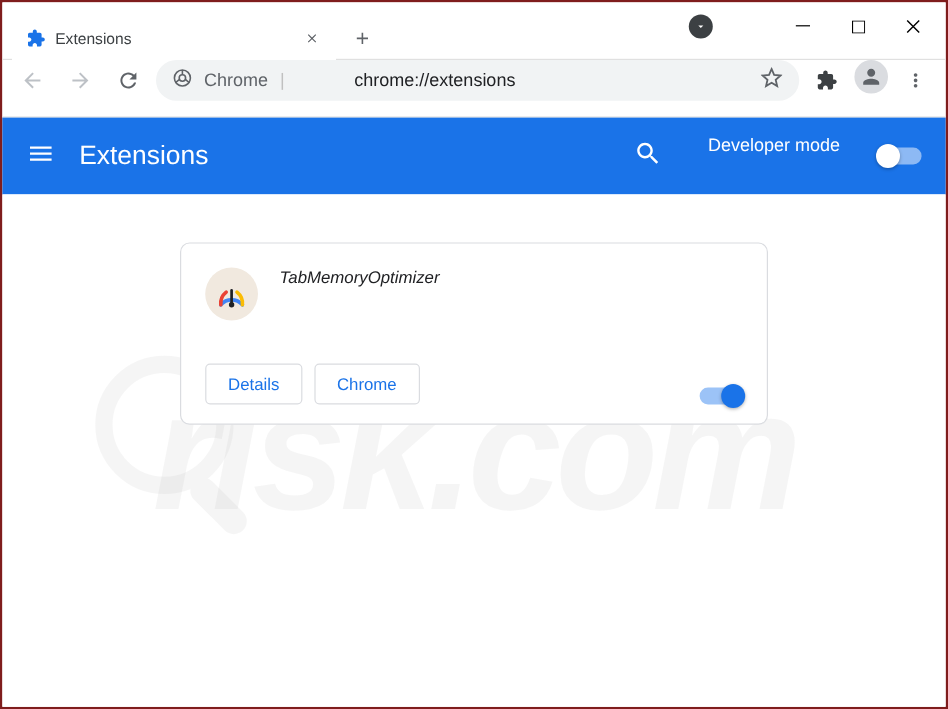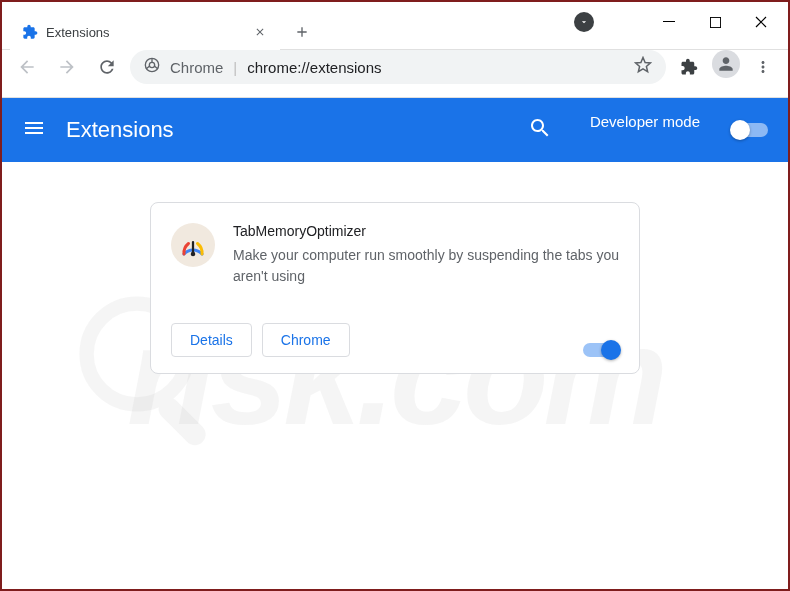--- a/index.html
+++ b/index.html
@@ -21,40 +21,40 @@
 .win-btn { width: 46px; height: 40px; display: flex; align-items: center; justify-content: center; color: #000; cursor: pointer; }
 
 
 .toolbar { height: 48px; background: #fff; display: flex; align-items: flex-start; padding: 0 8px; gap: 6px; border-bottom: 1px solid #e0e0e0; }
 .nav-btn { width: 34px; height: 34px; border-radius: 50%; display: flex; align-items: center; justify-content: center; color: #5f6368; cursor: pointer; }
 .nav-btn.disabled { color: #bdc1c6; }
 .omnibox { flex: 1; height: 34px; background: #f1f3f4; border-radius: 17px; display: flex; align-items: center; padding: 0 14px; gap: 10px; }
 .omnibox-icon { color: #5f6368; }
 .omnibox-prefix { color: #5f6368; font-size: 15px; }
 .omnibox-sep { color: #c0c0c0; font-size: 15px; }
-.omnibox-url { color: #202124; font-size: 15px; flex: 1; }
+.omnibox-url { color: #202124; font-size: 15px; flex: 1; margin-left: 48px; }
 .omnibox-star { color: #5f6368; cursor: pointer; }
 .tb-icon { width: 34px; height: 34px; display: flex; align-items: center; justify-content: center; color: #5f6368; cursor: pointer; }
 .profile-btn { width: 28px; height: 28px; border-radius: 50%; background: #dadce0; display: flex; align-items: center; justify-content: center; cursor: pointer; }
 
 
 .page-header { height: 64px; background: #1a73e8; display: flex; align-items: center; padding: 0 20px; color: #fff; gap: 20px; }
 .hamburger { cursor: pointer; }
 .page-title { font-size: 22px; font-weight: 400; flex: 1; }
 .search-btn { cursor: pointer; }
 .dev-label { font-size: 15px; margin: 0 12px 18px 18px; }
 .toggle { width: 36px; height: 14px; background: rgba(255,255,255,0.5); border-radius: 7px; position: relative; cursor: pointer; }
 .toggle-knob { position: absolute; width: 20px; height: 20px; border-radius: 50%; background: #fff; top: -3px; left: -2px; box-shadow: 0 1px 3px rgba(0,0,0,0.3); }
 
 
 .content { flex: 1; background: #fff; padding: 40px 0 0 0; display: flex; justify-content: center; align-items: flex-start; position: relative; }
 .card { width: 490px; background: #fff; border: 1px solid #dadce0; border-radius: 8px; padding: 20px 20px 16px 20px; position: relative; }
 .card-top { display: flex; gap: 18px; margin-bottom: 36px; }
 .ext-icon-wrap { width: 44px; height: 44px; border-radius: 50%; background: #f1e9df; display: flex; align-items: center; justify-content: center; flex-shrink: 0; }
-.ext-info { flex: 1; }
+.ext-info { flex: 1; font-style: italic; }
 .ext-name { font-size: 14px; color: #202124; margin-bottom: 6px; }
 .ext-desc { font-size: 14px; color: #5f6368; line-height: 1.5; }
 .card-bottom { display: flex; align-items: flex-end; gap: 10px; }
 .btn { border: 1px solid #dadce0; background: #fff; color: #1a73e8; font-size: 14px; padding: 8px 18px; border-radius: 4px; cursor: pointer; }
 .card-toggle { margin-left: auto; width: 36px; height: 14px; background: #9cc3f7; border-radius: 7px; position: relative; cursor: pointer; }
 .card-toggle-knob { position: absolute; width: 20px; height: 20px; border-radius: 50%; background: #1a73e8; top: -3px; right: -2px; box-shadow: 0 1px 3px rgba(0,0,0,0.3); }
 
 
 .watermark { position: absolute; top: 50%; left: 50%; transform: translate(-50%, -50%); font-size: 140px; font-weight: 700; color: rgba(200,200,200,0.18); font-style: italic; pointer-events: none; z-index: 0; letter-spacing: -5px; white-space: nowrap; }
 .watermark-icon { position: absolute; top: 28%; left: 8%; width: 180px; height: 180px; opacity: 0.08; pointer-events: none; }
@@ -192,21 +192,20 @@
           <svg width="30" height="30" viewBox="0 0 40 40">
             <path d="M8 32 A16 16 0 0 1 32 32" fill="none" stroke="#4285f4" stroke-width="4" stroke-linecap="round"></path>
             <path d="M8 32 A16 16 0 0 1 14 18" fill="none" stroke="#ea4335" stroke-width="4" stroke-linecap="round"></path>
             <path d="M26 18 A16 16 0 0 1 32 32" fill="none" stroke="#fbbc04" stroke-width="4" stroke-linecap="round"></path>
             <line x1="20" y1="30" x2="20" y2="16" stroke="#202124" stroke-width="3" stroke-linecap="round"></line>
             <circle cx="20" cy="32" r="3" fill="#202124"></circle>
           </svg>
         </div>
         <div class="ext-info">
           <div class="ext-name">TabMemoryOptimizer</div>
-          <div class="ext-desc">Make your computer run smoothly by suspending the tabs you aren't using</div>
         </div>
       </div>
       <div class="card-bottom">
         <button class="btn">Details</button>
         <button class="btn">Chrome</button>
         <div class="card-toggle">
           <div class="card-toggle-knob"></div>
         </div>
       </div>
     </div>

